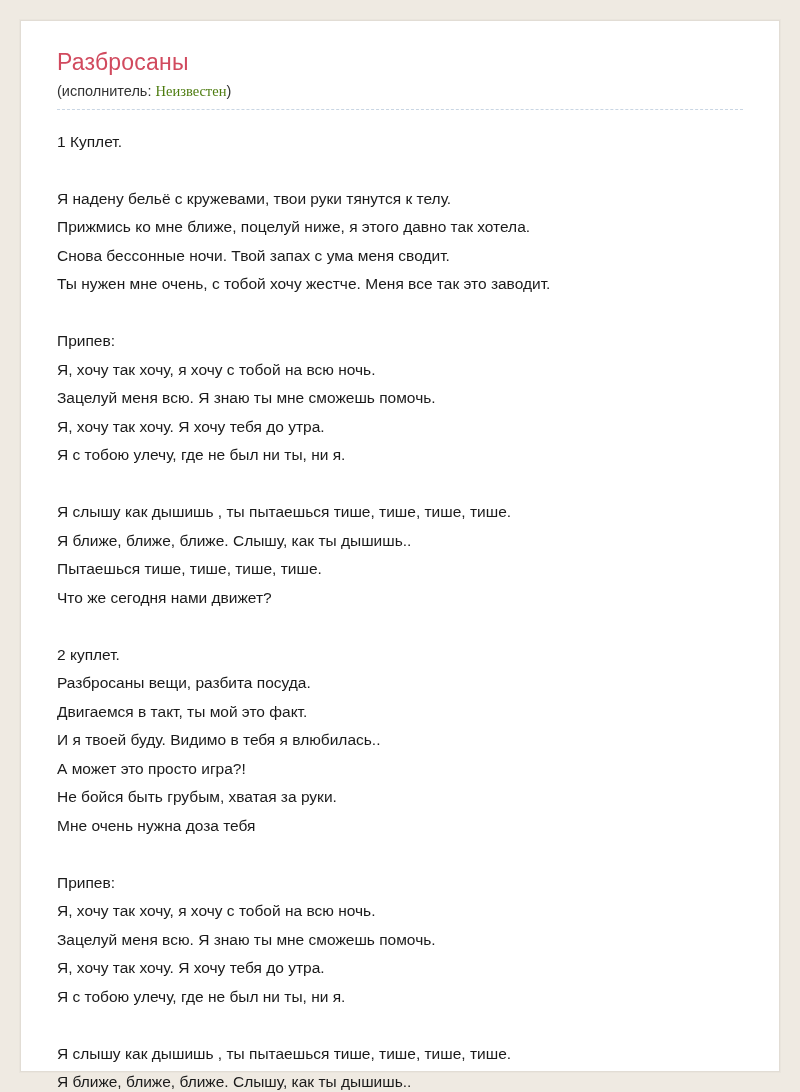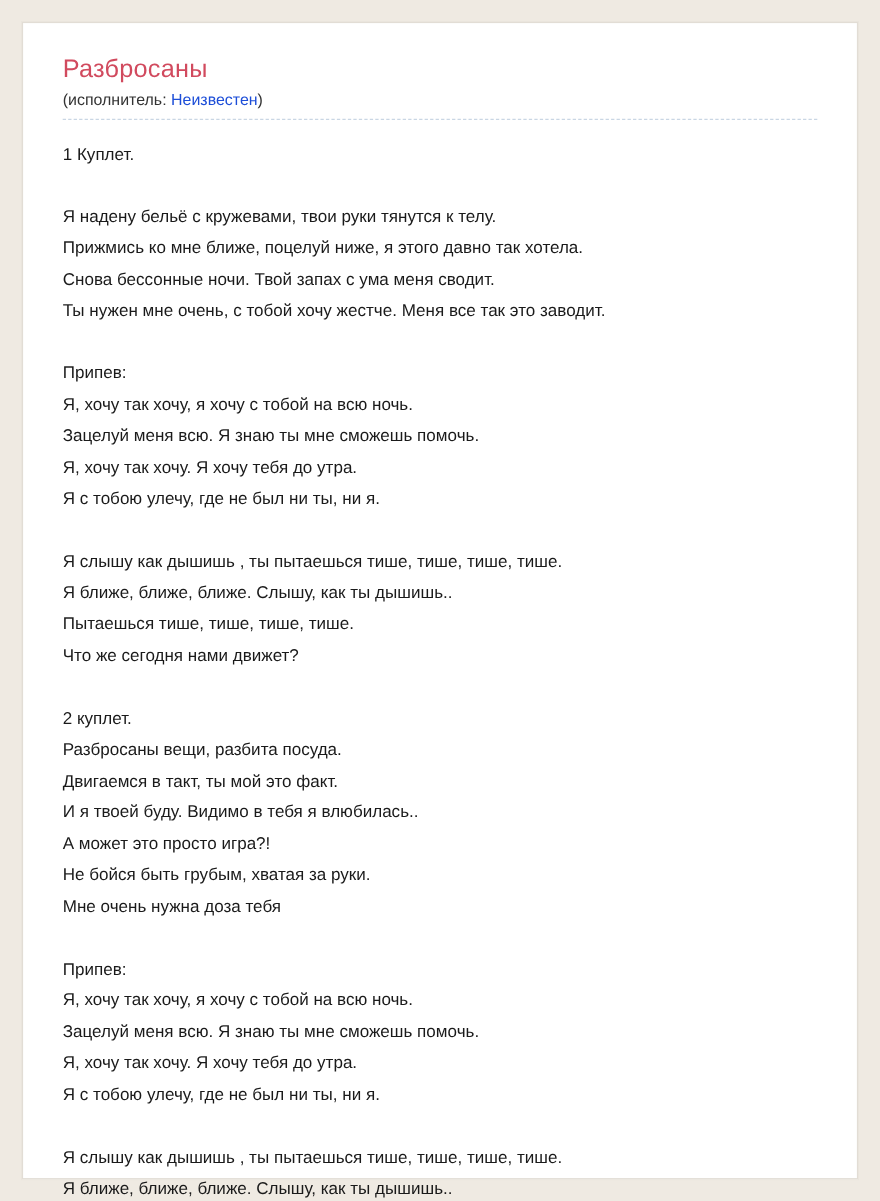--- a/index.html
+++ b/index.html
@@ -36,22 +36,23 @@
     letter-spacing: 0.2px;
   }
   .artist-line {
     font-size: 14.5px;
     color: #333333;
     padding-bottom: 9px;
     border-bottom: 1px dashed #c9d6e4;
     margin-bottom: 18px;
   }
   .artist-line a {
-    color: #1d4ed8;
+    color: #4d7c0f;
     text-decoration: none;
+    font-family: Liberation Serif, serif;
   }
   .lyrics {
     font-size: 15.5px;
     color: #1a1a1a;
     line-height: 28.5px;
     white-space: pre-wrap;
     word-wrap: break-word;
   }
 </style>
 </head>

